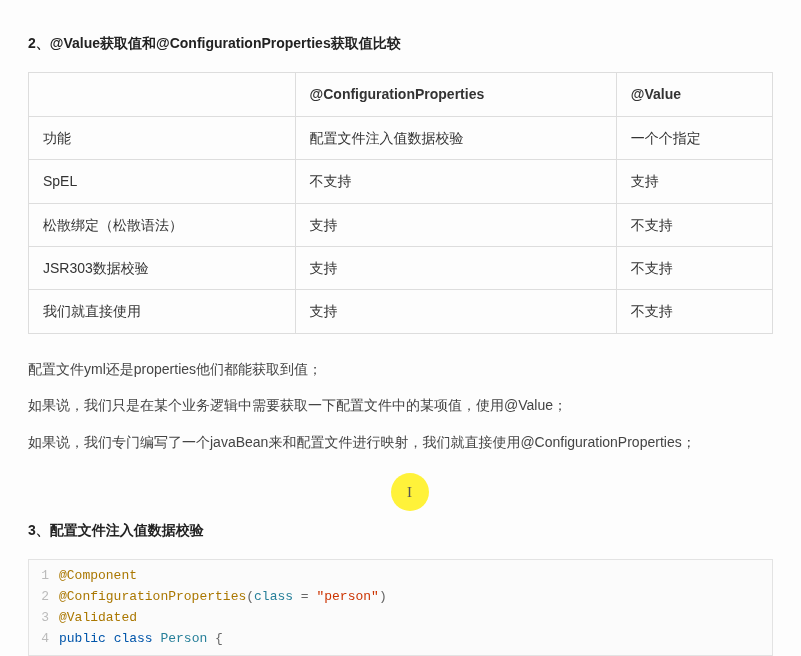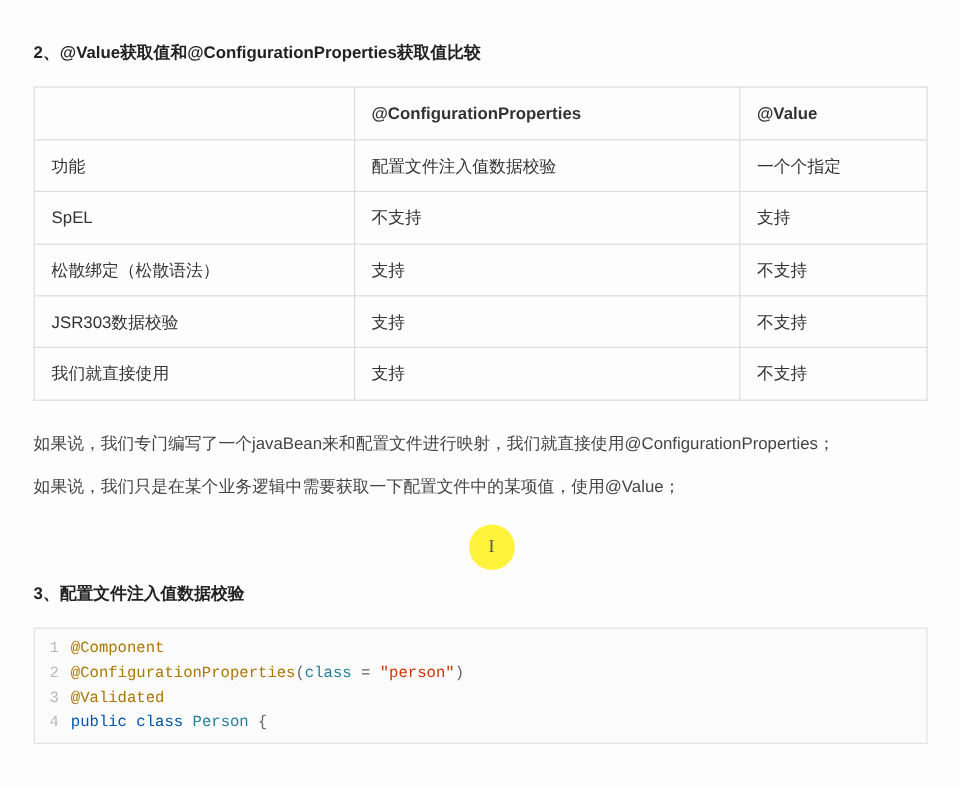--- a/index.html
+++ b/index.html
@@ -123,22 +123,23 @@
       </tr>
       <tr>
         <td>我们就直接使用</td>
         <td>支持</td>
         <td>不支持</td>
       </tr>
     </tbody>
 </table>
 
 <div id="paras">
+    <p class="para">配置文件yml还是properties他们都能获取到值；</p>
+    <p class="para">如果说，我们只是在某个业务逻辑中需要获取一下配置文件中的某项值，使用@Value；</p>
     <p class="para">如果说，我们专门编写了一个javaBean来和配置文件进行映射，我们就直接使用@ConfigurationProperties；</p>
-    <p class="para">如果说，我们只是在某个业务逻辑中需要获取一下配置文件中的某项值，使用@Value；</p>
   </div>
 
 <div class="highlight-wrap">
   <span class="highlight-dot"></span>
 </div>
 
 <h3 class="section-heading">3、配置文件注入值数据校验</h3>
 
 <div class="codeblock" id="codeblk">
     <div class="codeline">

